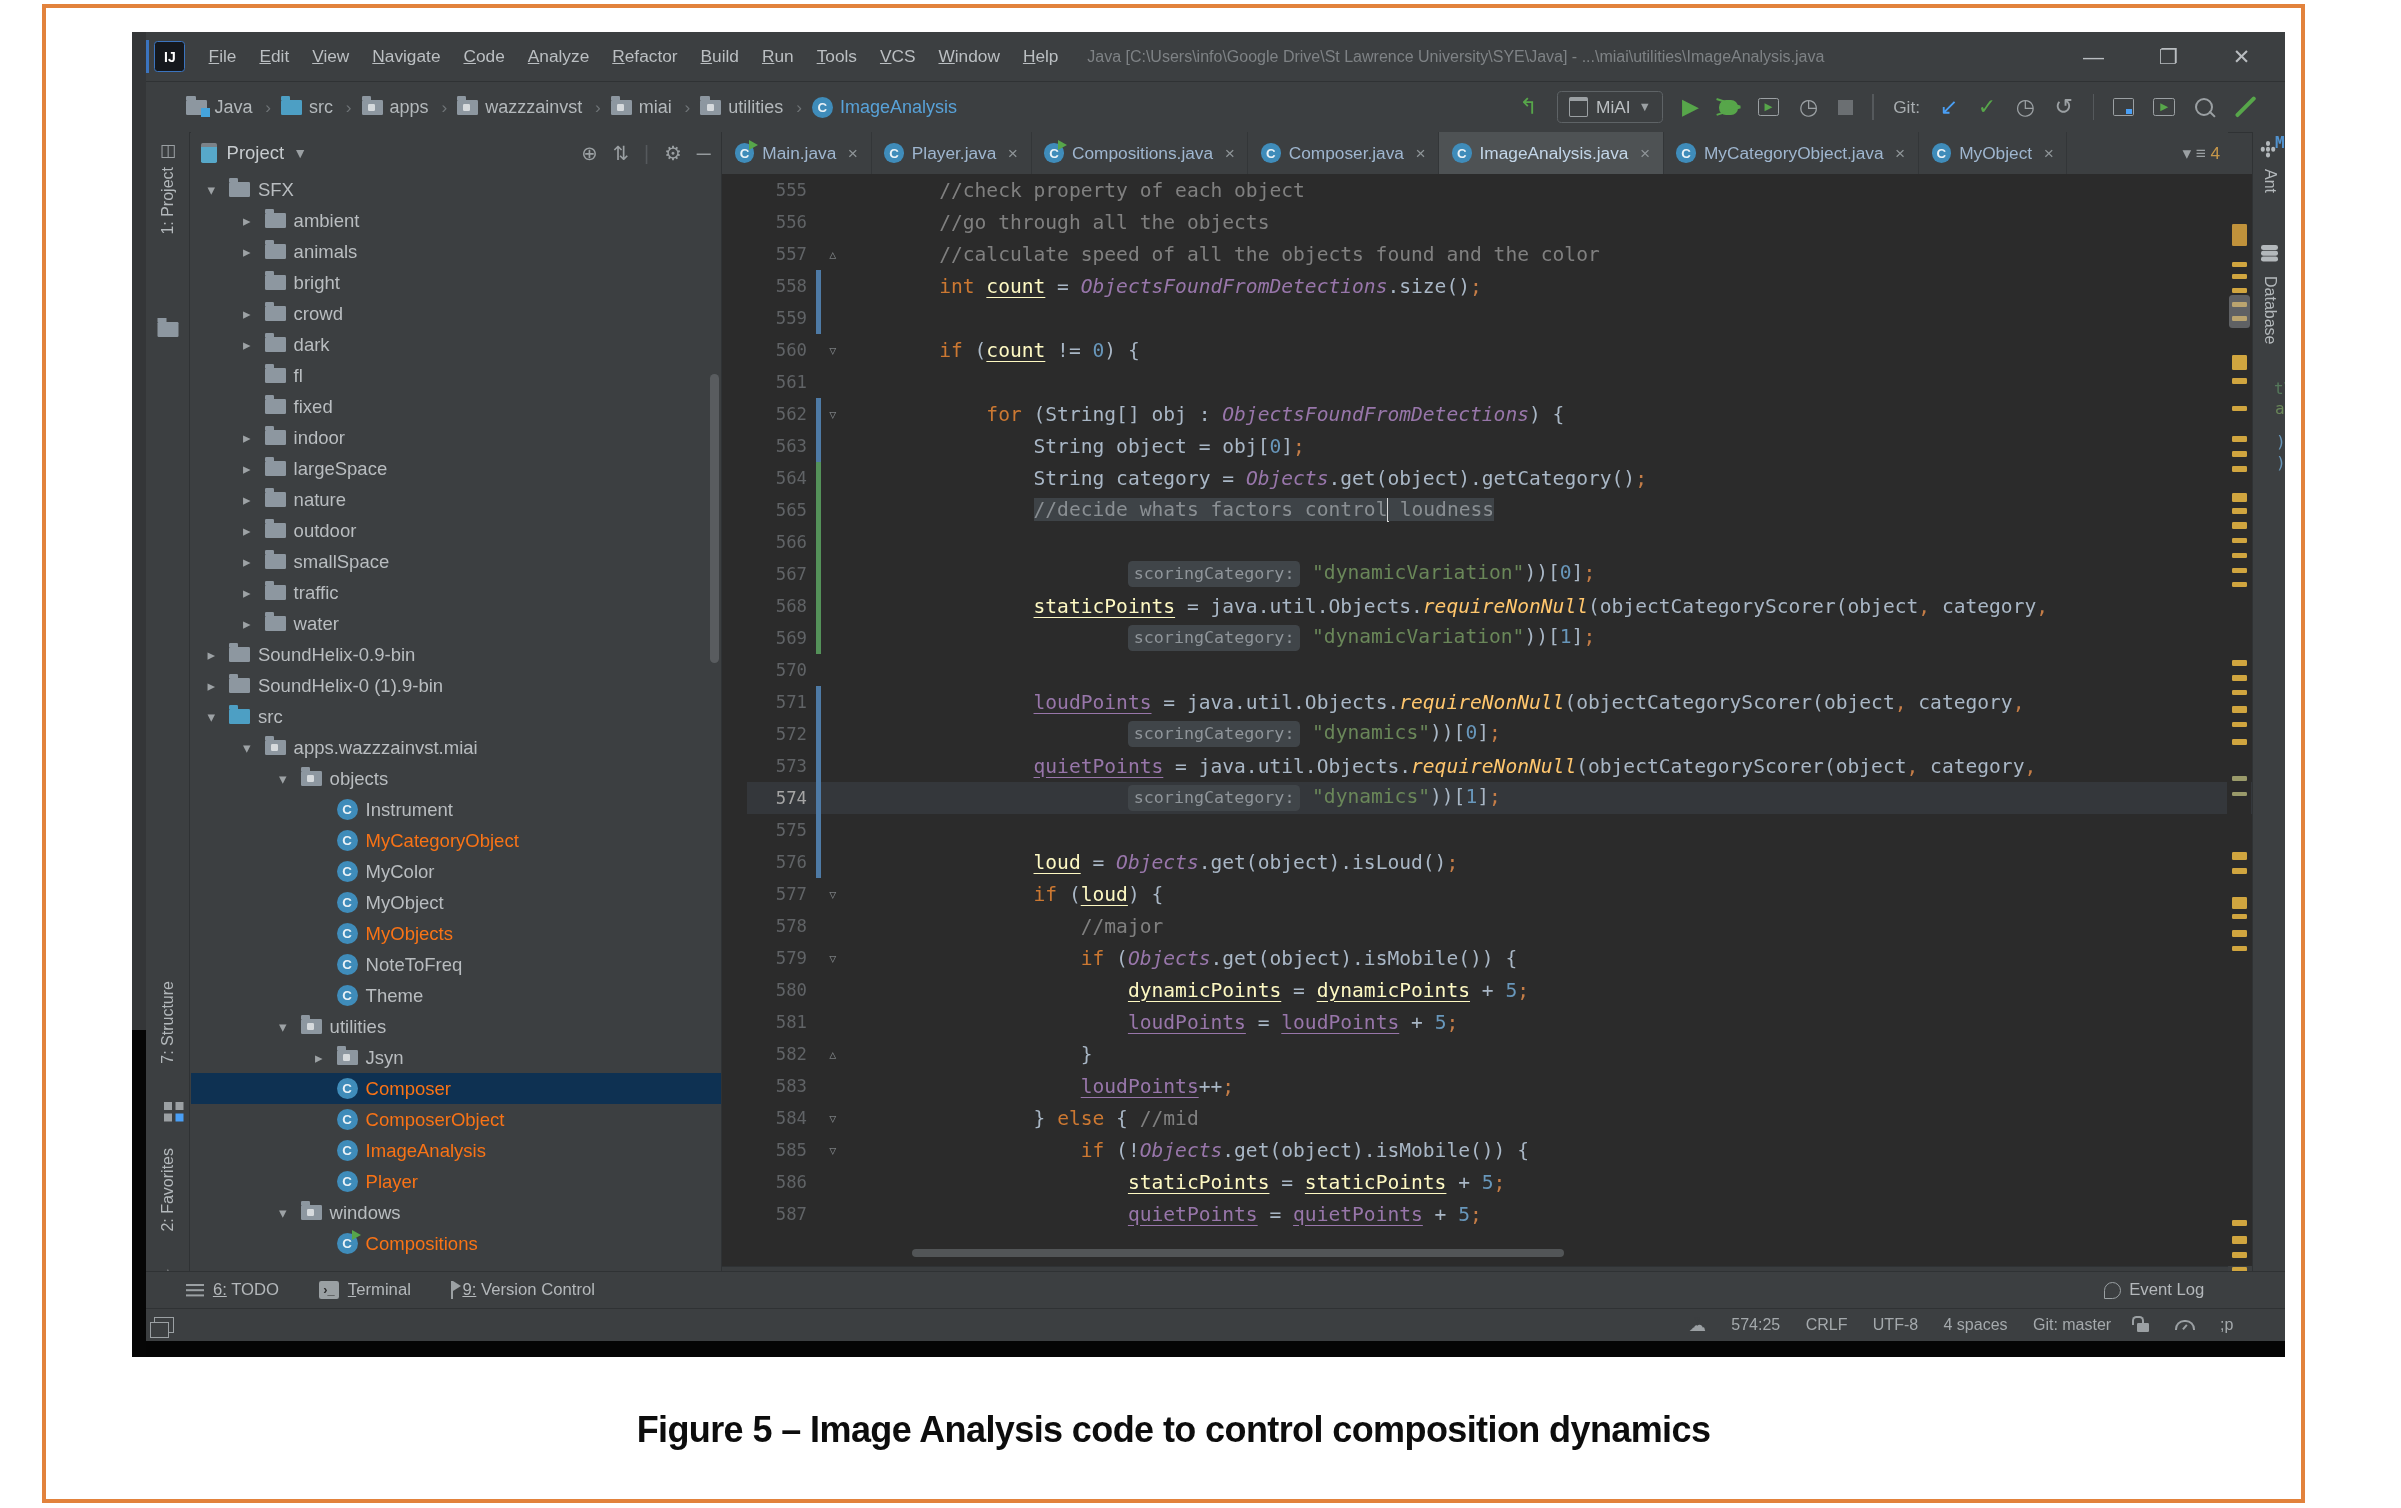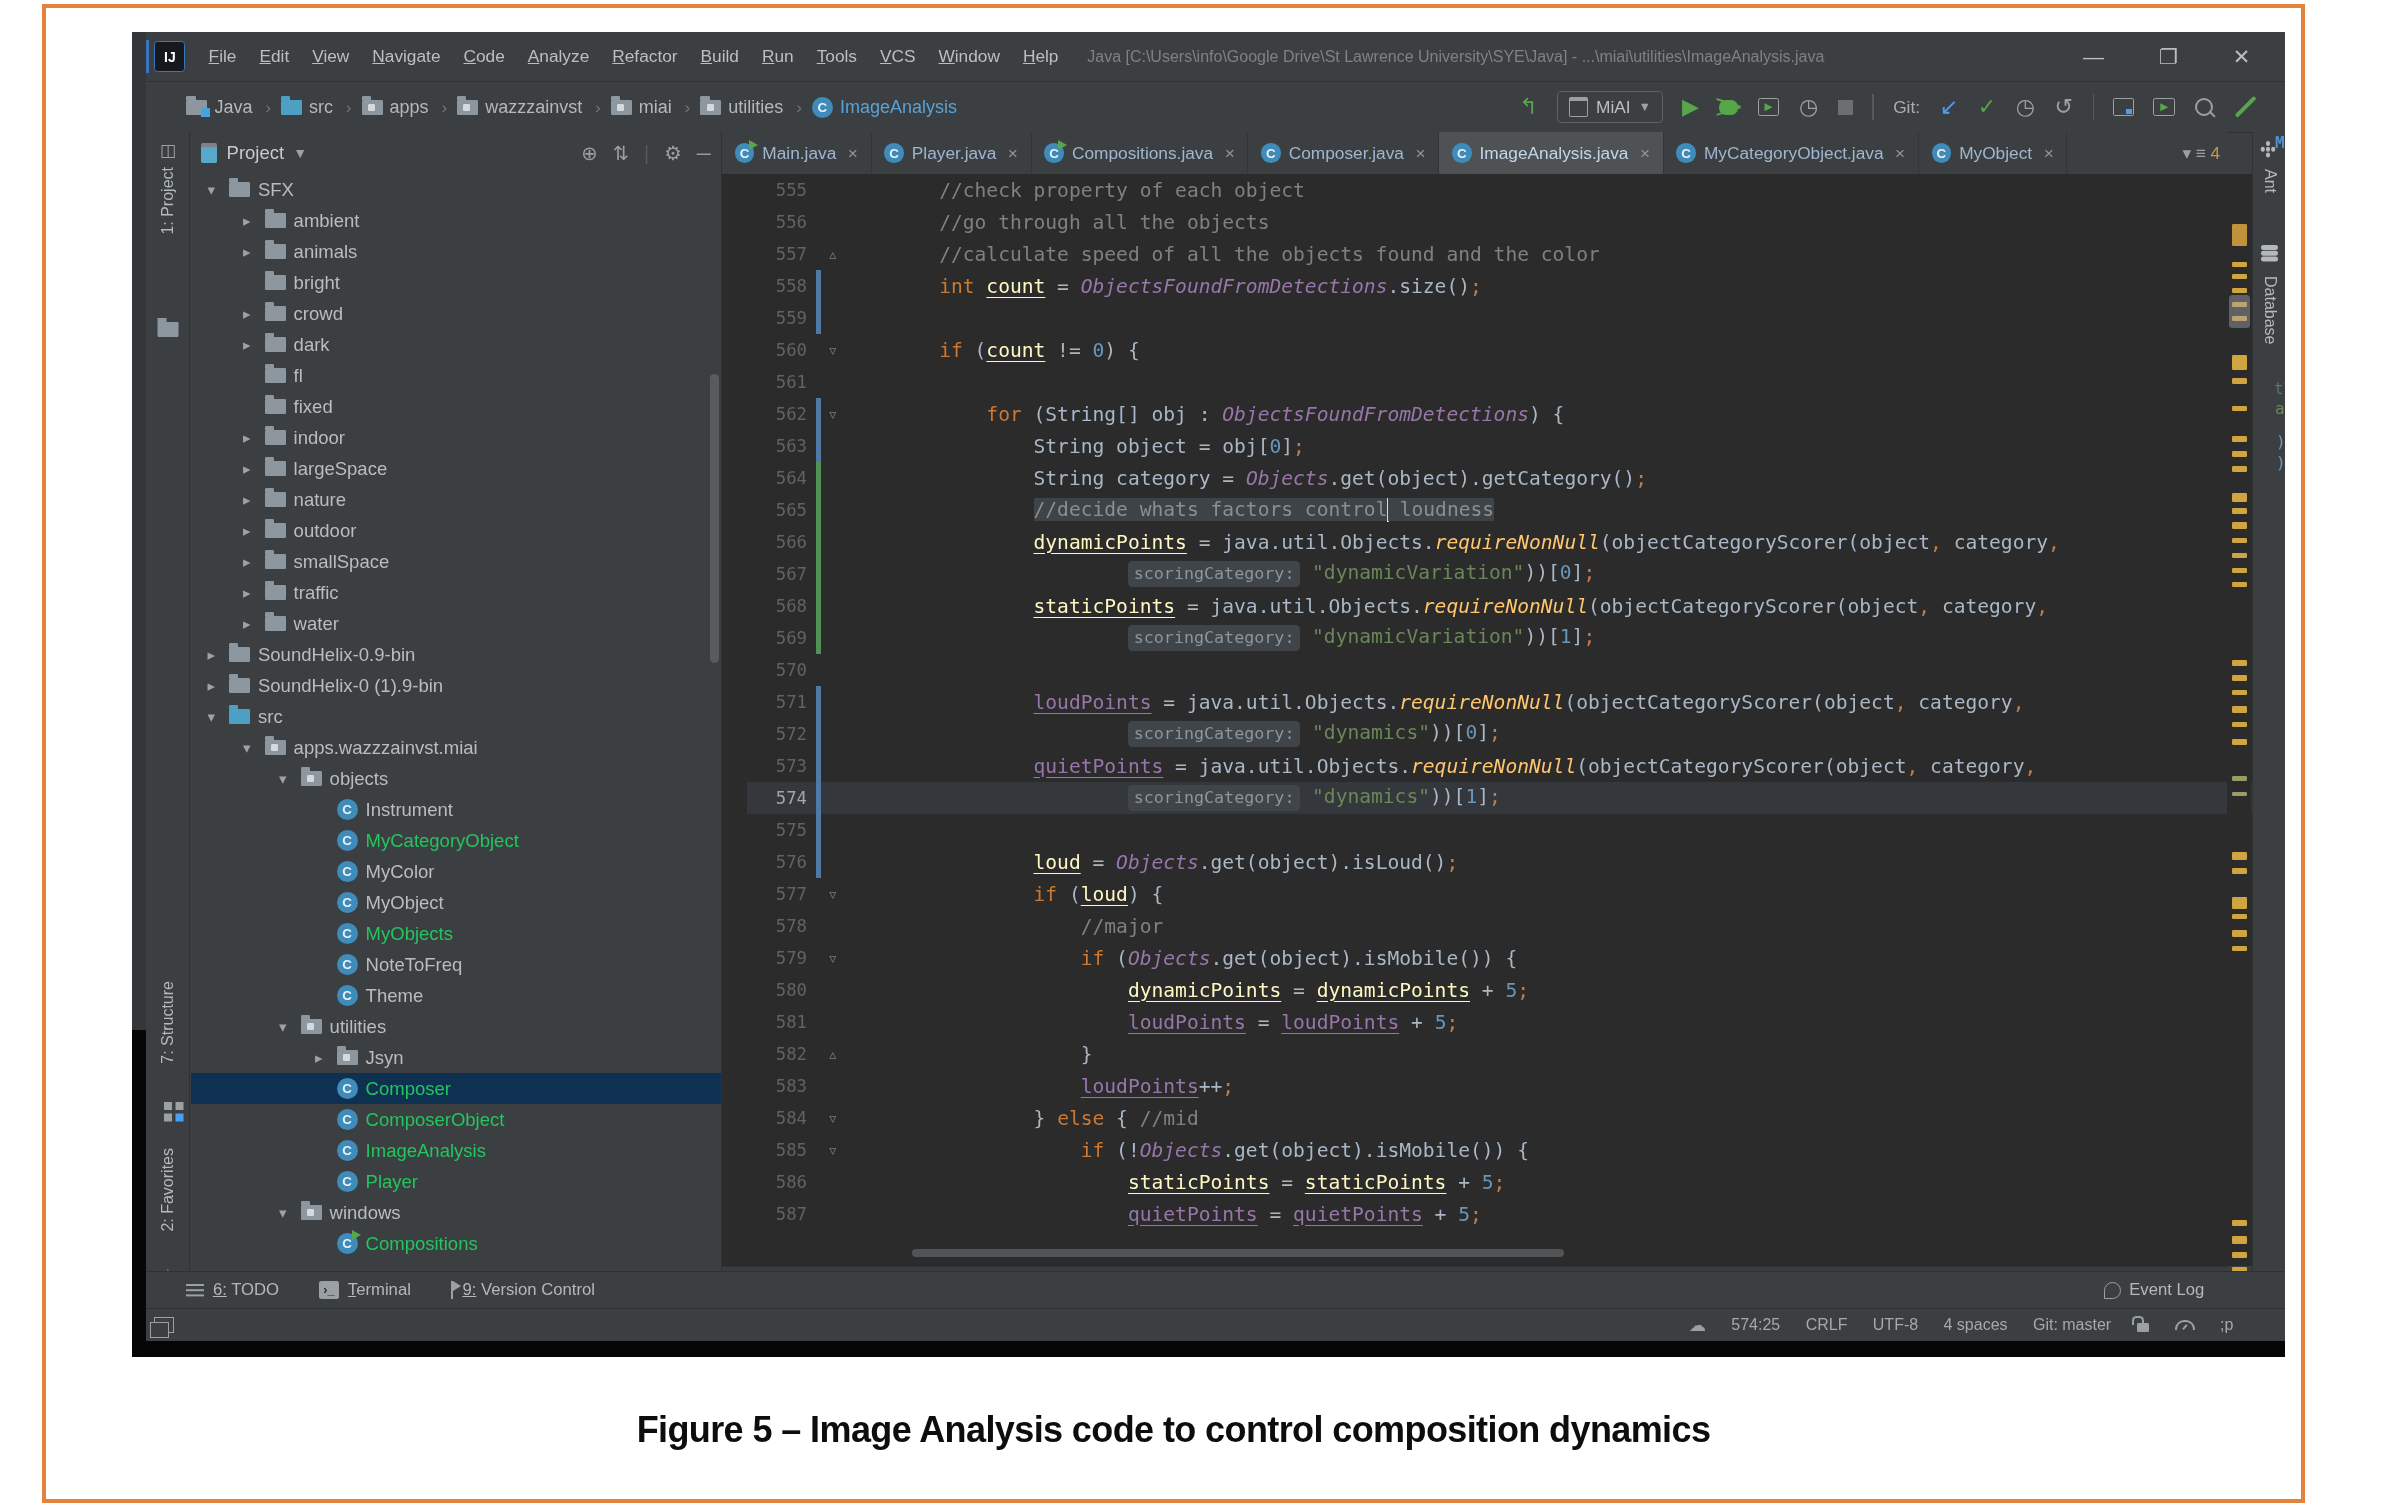--- a/index.html
+++ b/index.html
@@ -81,21 +81,21 @@
            border-right:1.2px solid #2f3234;box-sizing:border-box;overflow:hidden;}
   .proj-header{height:42px;display:flex;align-items:center;padding:0 10.4px;gap:9.2px;}
   .proj-ico{width:16px;height:16px;background:#57a8c9;border-radius:1.7px;border-top:4.6px solid #7b8288;}
   .proj-title{font-size:18.5px;color:#c7cbce;}
   .proj-caret{color:#9ba0a3;font-size:14px;}
   .proj-actions{margin-left:auto;display:flex;align-items:center;gap:15px;color:#9ba0a3;font-size:19.6px;}
   .tree{position:relative;}
   .trow{height:31px;display:flex;align-items:center;gap:8px;font-size:18.5px;color:#b9bdc0;white-space:nowrap;}
   .trow .arrow{width:19.6px;color:#9da2a5;font-size:15px;text-align:center;flex:0 0 auto;}
   .trow.sel{background:#0e3152;}
-  .trow .lbl.blue{color:#22c55e;}
+  .trow .lbl.blue{color:#f97316;}
   .tree-vscroll{position:absolute;right:2.3px;top:242px;width:9.2px;height:289px;background:#63676a;border-radius:4.6px;opacity:.75;}
   .tree-hscroll{position:absolute;left:5.8px;top:1167px;width:202px;height:9.2px;background:#6d7174;border-radius:4.6px;opacity:.85;}
   
   .tabbar{position:absolute;left:590px;top:100px;width:1506px;height:42px;background:#3c3f41;display:flex;align-items:stretch;}
   .tab{display:flex;align-items:center;gap:8px;padding:0 12.7px;font-size:17.3px;color:#9fb6cf;
        border-right:1.2px solid #333638;position:relative;white-space:nowrap;}
   .tab .close{color:#8f9598;font-size:17.3px;margin-left:3.5px;}
   .tab.active{background:#4e5254;color:#c3d6e8;}
   .tab.active::after{content:"";position:absolute;left:0;right:0;bottom:-3.5px;height:3.5px;background:#7d838a;}
   .tab .class-ico{width:19.6px;height:19.6px;}
@@ -580,21 +580,20 @@
           <div class="cl">
             <span class="ln">565</span>
             <span class="bar g"></span>
             <span class="fold"></span>
             <span class="code"><span class="tk-t">                </span><span class="tk-chl">//decide whats factors control</span><span class="caret"></span><span class="tk-chl"> loudness</span></span>
           </div>
           <div class="cl">
             <span class="ln">566</span>
             <span class="bar g"></span>
             <span class="fold"></span>
-            <span class="code"><span class="tk-t">                </span><span class="tk-u">dynamicPoints</span><span class="tk-t"> = java.util.Objects.</span><span class="tk-m">requireNonNull</span><span class="tk-t">(objectCategoryScorer(object</span><span class="tk-sc">,</span><span class="tk-t"> category</span><span class="tk-sc">,</span></span>
           </div>
           <div class="cl">
             <span class="ln">567</span>
             <span class="bar g"></span>
             <span class="fold"></span>
             <span class="code"><span class="tk-t">                        </span><span class="tk-h">scoringCategory:</span><span class="tk-t"> </span><span class="tk-s">"dynamicVariation"</span><span class="tk-t">))[</span><span class="tk-n">0</span><span class="tk-t">]</span><span class="tk-sc">;</span></span>
           </div>
           <div class="cl">
             <span class="ln">568</span>
             <span class="bar g"></span>

